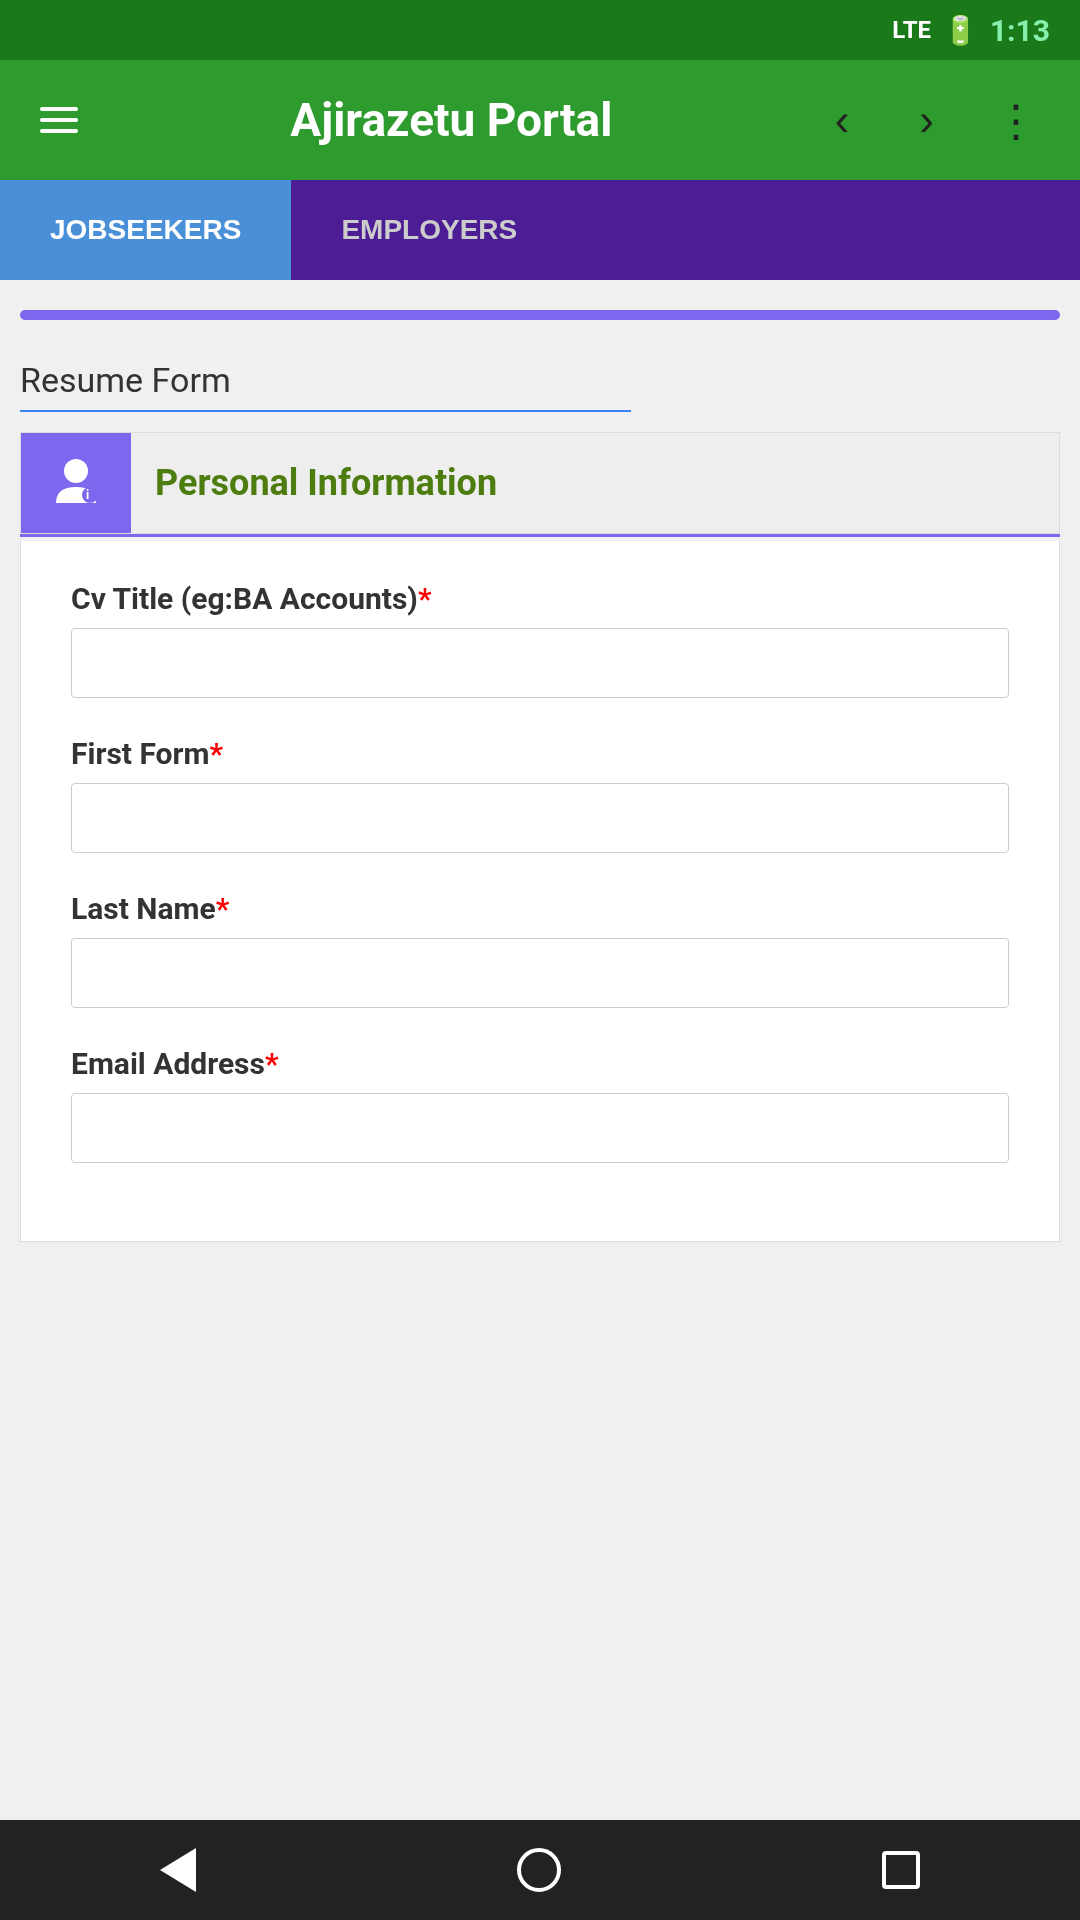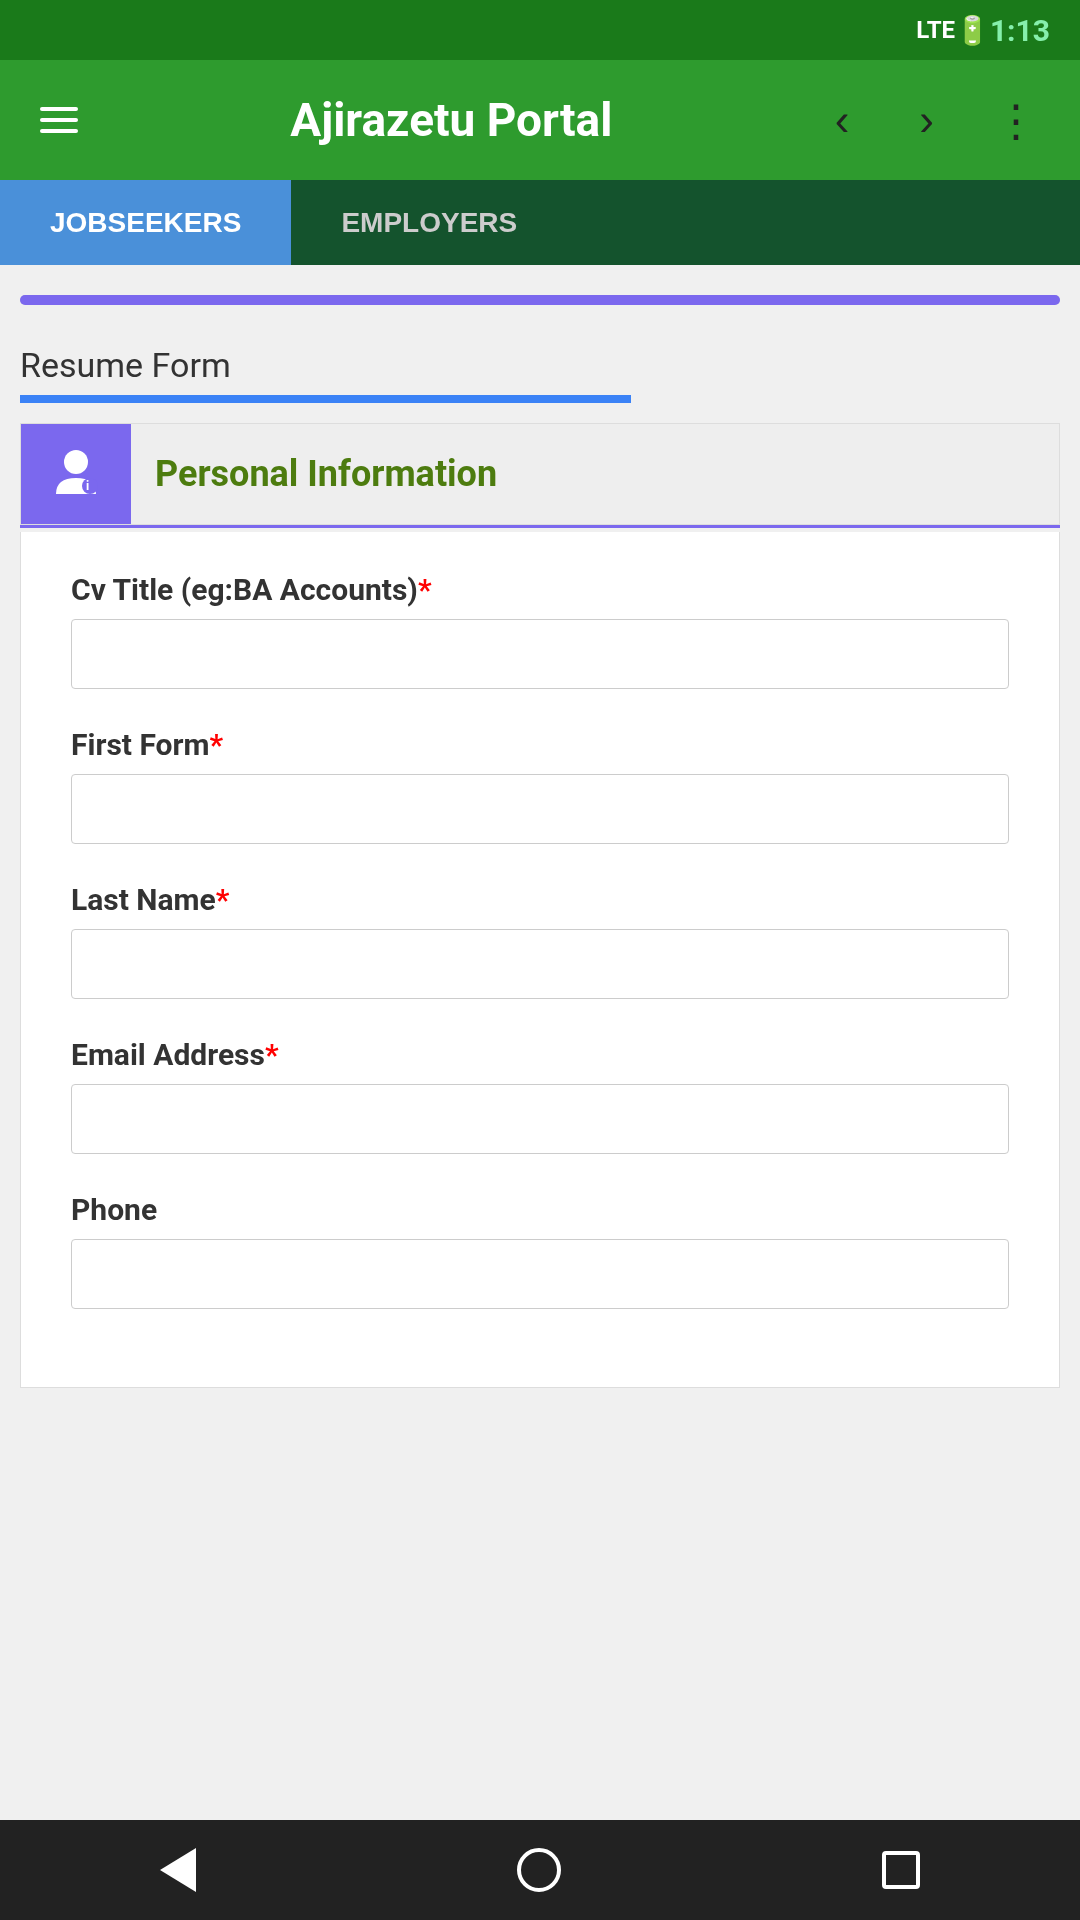--- a/index.html
+++ b/index.html
@@ -20,21 +20,21 @@
       height: 60px;
       display: flex;
       align-items: center;
       justify-content: flex-end;
       padding: 0 30px;
       gap: 16px;
     }
     .status-bar-icons {
       display: flex;
       align-items: center;
-      gap: 0;
+      gap: 12px;
     }
     .status-text {
       color: #86efac;
       font-size: 30px;
       font-weight: bold;
     }
     .lte-icon {
       color: white;
       font-size: 24px;
       font-weight: bold;
@@ -94,23 +94,23 @@
       color: #222;
       font-size: 44px;
       background: none;
       border: none;
       cursor: pointer;
       letter-spacing: 2px;
     }
 
     
     .tab-bar {
-      background: #14532d;
-      display: flex;
-      height: 85px;
+      background: #4c1d95;
+      display: flex;
+      height: 100px;
     }
     .tab {
       flex: 0 0 auto;
       padding: 0 50px;
       display: flex;
       align-items: center;
       justify-content: center;
       font-size: 28px;
       font-weight: bold;
       cursor: pointer;
@@ -150,21 +150,21 @@
 
     
     .form-title-section {
       margin-bottom: 20px;
     }
     .form-title {
       font-size: 34px;
       font-weight: normal;
       color: #333;
       padding-bottom: 10px;
-      border-bottom: 8px solid #3b82f6;
+      border-bottom: 2px solid #3b82f6;
       display: inline-block;
       padding-right: 400px;
     }
 
     
     .section-header {
       background: #eeeeee;
       display: flex;
       align-items: center;
       margin-bottom: 0;
@@ -362,26 +362,20 @@
     </div>
 
     <div class="field-group">
       <div class="field-label">
         <span>Email Address</span>
         <span class="required-star">*</span>
       </div>
       <input class="field-input" type="email" style="">
     </div>
 
-    <div class="field-group">
-      <div class="field-label">
-        <span>Phone</span>
-      </div>
-      <input class="field-input" type="tel" style="">
-    </div>
 
   </div>
 </div>
 
 <div class="bottom-nav">
   <button class="bottom-nav-btn" aria-label="Back">
     <div class="back-triangle"></div>
   </button>
   <button class="bottom-nav-btn" aria-label="Home">
     <div class="home-circle"></div>

